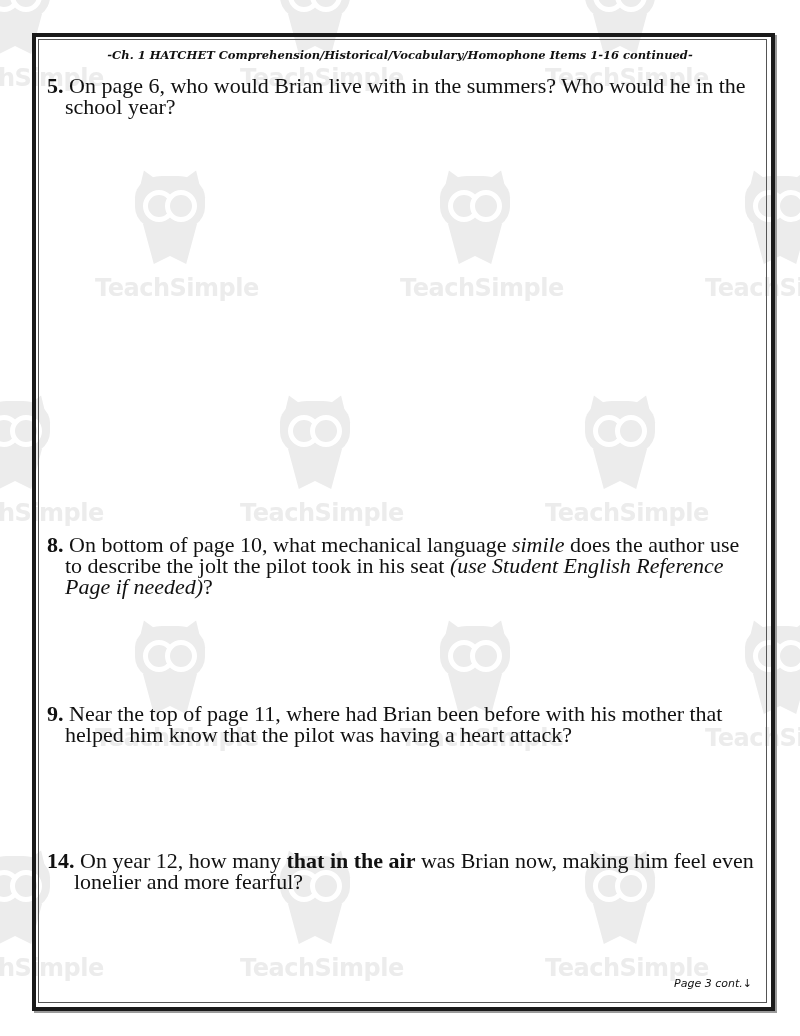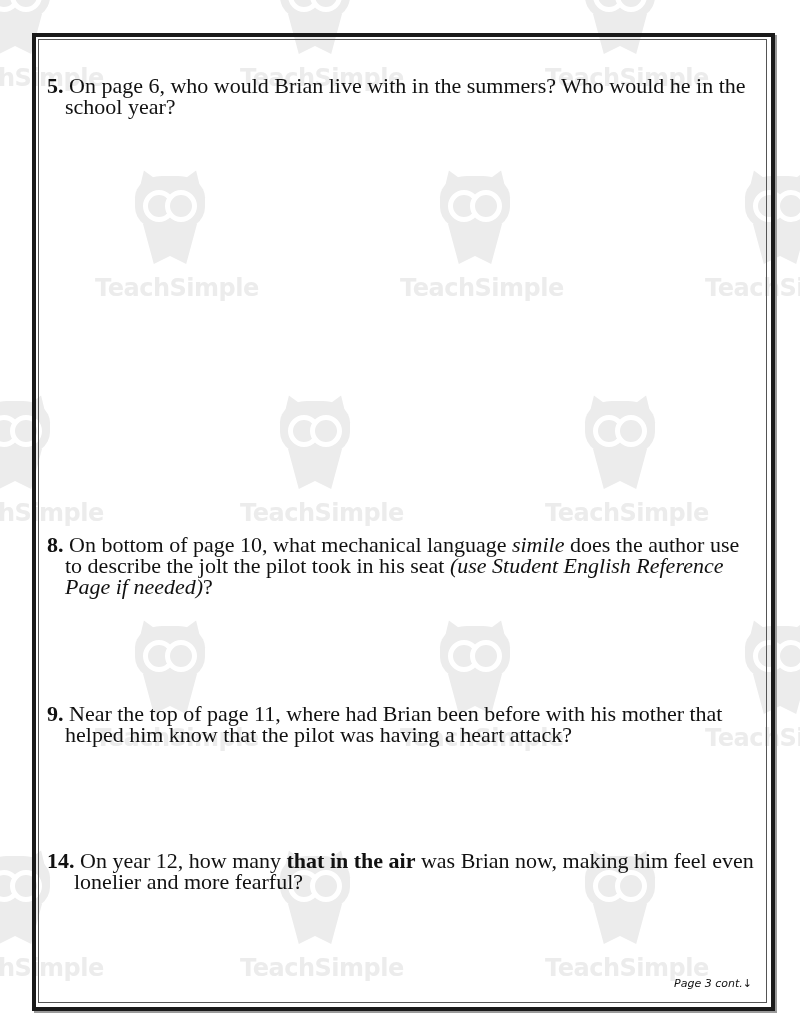--- a/index.html
+++ b/index.html
@@ -192,20 +192,21 @@
         <div class="body"></div>
       </div>
       <div class="brand">TeachSimple</div>
     </div>
   </div>
 
 <div class="frame-outer"></div>
 <div class="frame-inner"></div>
 
 <div class="content">
+  <div class="header-title">-Ch. 1 HATCHET Comprehension/Historical/Vocabulary/Homophone Items 1-16 continued-</div>
 
   <div class="q" style="top:35px;">
     <b>5.</b>
     <span>On page 6, who would Brian live with in the summers? Who would he in the school year?</span>
   </div>
 
 
 
   <div class="q" style="top:494px;">
     <b>8.</b>

